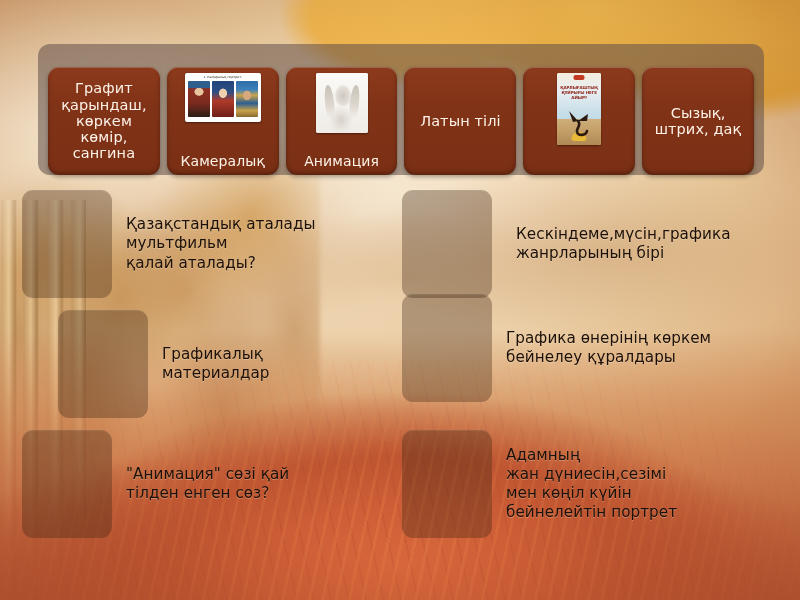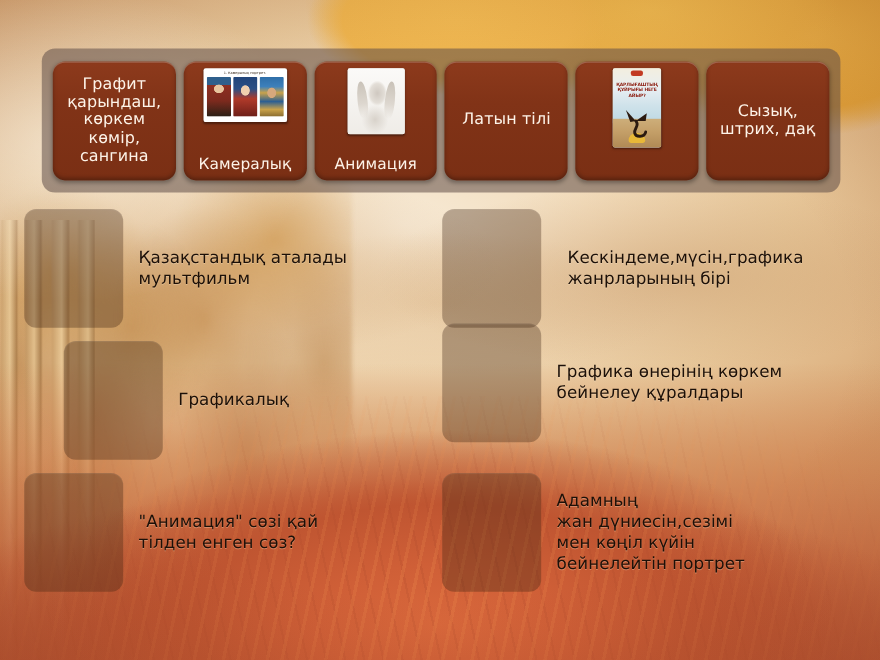--- a/index.html
+++ b/index.html
@@ -142,22 +142,22 @@
   
   #top-tray {
     position: absolute;
     left: 38px;
     top: 44px;
     width: 726px;
     height: 131px;
     background: rgba(96, 78, 72, .55);
     border-radius: 12px;
     display: flex;
-    align-items: center;
-    padding: 16px 10px;
+    align-items: flex-end;
+    padding: 0 10px;
     gap: 7px;
   }
 
   .tile {
     flex: 1 1 0;
     height: 108px;
     border-radius: 11px;
     background: linear-gradient(180deg, #8d3a1c 0%, #813317 35%, #7a2f14 100%);
     box-shadow:
       inset 0 1px 0 rgba(255,255,255,.22),
@@ -389,27 +389,29 @@
 
   <div id="rows">
 
     <div class="col col-left">
 
       <div class="qrow" style="top:0px;">
         <div class="dropzone"></div>
         <div class="qtext">
           <span class="line">Қазақстандық аталады</span>
           <span class="line">мультфильм</span>
+          <span class="line">қалай аталады?</span>
         </div>
       </div>
 
       <div class="qrow" style="top:120px;padding-left:36px;">
         <div class="dropzone"></div>
         <div class="qtext">
           <span class="line">Графикалық</span>
+          <span class="line">материалдар</span>
         </div>
       </div>
 
       <div class="qrow" style="top:240px;">
         <div class="dropzone"></div>
         <div class="qtext">
           <span class="line">"Анимация" сөзі қай</span>
           <span class="line">тілден енген сөз?</span>
         </div>
       </div>

